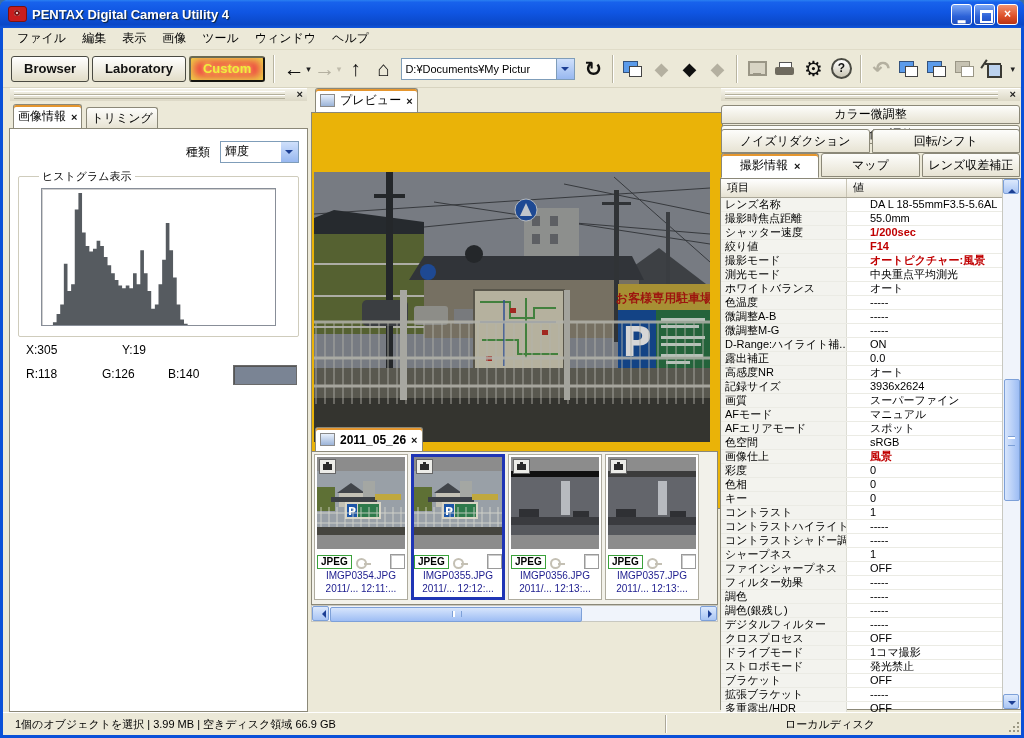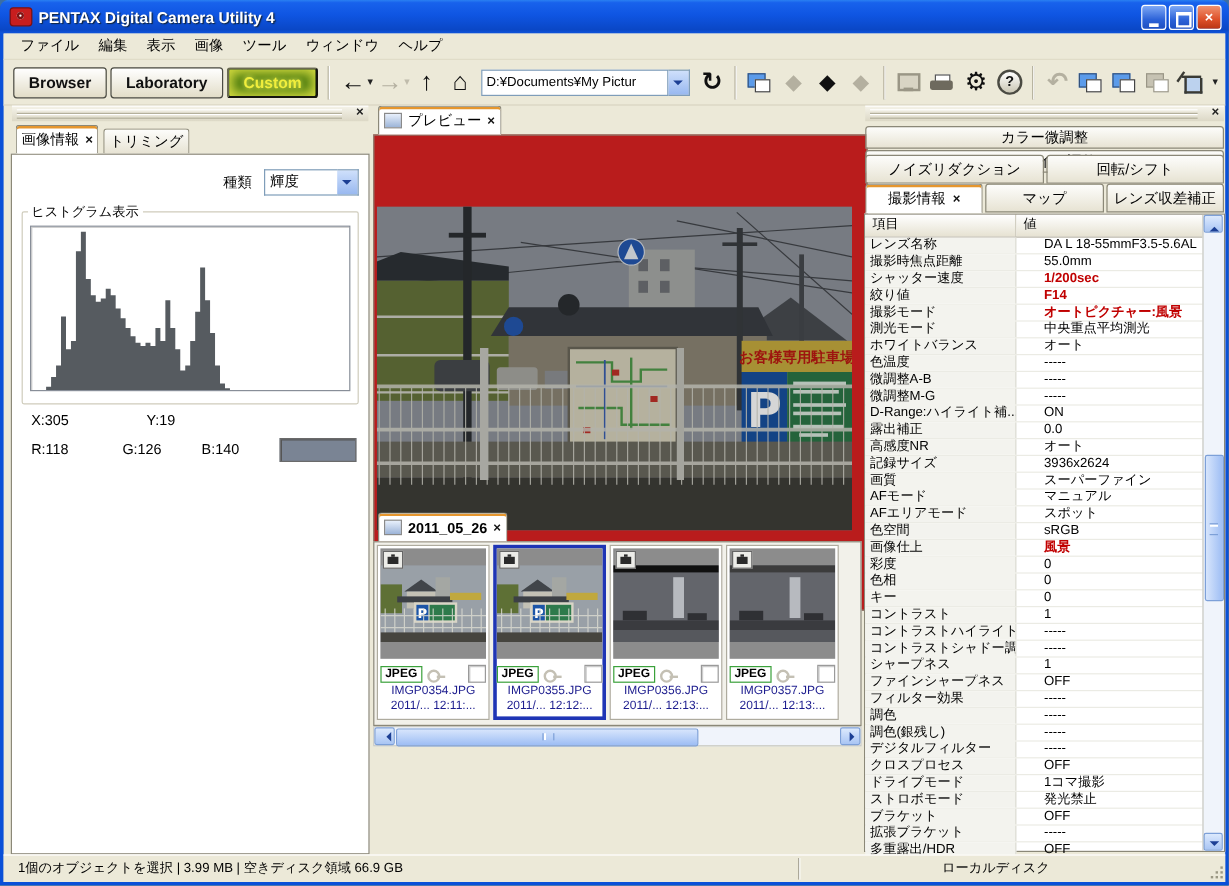--- a/index.html
+++ b/index.html
@@ -21,21 +21,21 @@
   .tb-btn .glyph{position:absolute;inset:0;color:#fff;font-weight:bold;font-size:12px;line-height:19px;text-align:center;}
   .tb-btn.min .glyph{line-height:26px;font-size:10px;}
   .tb-btn.max .box{position:absolute;left:5px;top:5px;width:9px;height:8px;border:2px solid #fff;border-top-width:3px;}
   
   .menubar{position:absolute;left:0;top:28px;width:1018px;height:22px;background:#ece9d8;display:flex;align-items:center;padding-left:6px;border-bottom:1px solid #e0dcc8;box-sizing:border-box;}
   .menu-item{font-size:12px;padding:2px 8px;color:#000;}
   
   .toolbar{position:absolute;left:0;top:50px;width:1018px;height:38px;background:#ece9d8;display:flex;align-items:center;padding-left:8px;box-sizing:border-box;border-bottom:1px solid #d8d4c0;}
   .mode-btn{height:26px;padding:0 12px;margin-right:3px;font-size:13px;font-weight:600;color:#111;
     background:linear-gradient(180deg,#ffffff,#e2ddc8);border:1px solid #4a4a42;border-radius:3px;}
-  .mode-btn.active{background:#4d7c0f;color:#f0ee3c;border:2px outset #6a6a52;
+  .mode-btn.active{background:#ef4444;color:#f0ee3c;border:2px outset #6a6a52;
     box-shadow:inset 0 0 9px 3px rgba(235,235,70,.85);text-shadow:0 0 4px #ff6;}
   .tsep{width:1px;height:28px;background:#b8b4a0;border-right:1px solid #fff;margin:0 5px;}
   .ticon{display:inline-flex;align-items:center;justify-content:center;min-width:26px;height:28px;margin:0 1px;font-weight:bold;color:#101010;}
   .ticon.dis{color:#b4b0a0;}
   .g20{font-size:21px;line-height:20px;} .g18{font-size:18px;}
   .ddk{font-size:9px;color:#222;margin-left:-2px;} .ddk.dis{color:#c0bcac;}
   .pathbox{display:flex;align-items:center;margin:0 4px;}
   .pathbox input{width:148px;height:18px;border:1px solid #7f9db9;font-size:11px;padding:1px 3px;font-family:"Liberation Sans","DejaVu Sans",sans-serif;}
   .dd-btn{width:17px;height:20px;background:linear-gradient(180deg,#cfe0fb,#98b8f0);border:1px solid #7f9db9;border-left:none;position:relative;}
   .dd-btn:before{content:"";position:absolute;left:4px;top:8px;border:4px solid transparent;border-top-color:#1c3f94;}
@@ -67,31 +67,31 @@
   .xtab.active{background:#fff;height:23px;box-shadow:inset 0 2px 0 #e5962e;z-index:2;font-weight:normal;}
   .tabx{font-weight:bold;font-size:11px;color:#111;}
   .tab-mon{width:13px;height:11px;border:1px solid #8a8a8a;background:linear-gradient(#e8f0fc,#9cb4d8);position:relative;}
   .panel-body{position:absolute;left:0;right:0;bottom:0;background:#fff;border:1px solid #8b8878;}
   
   #left-pane{left:6px;width:299px;}
   #left-pane .panel-body{top:40px;}
   .kind-row{position:absolute;top:12px;right:8px;display:flex;align-items:center;gap:10px;font-size:12px;}
   .combo{display:flex;}
   .combo .cval{width:52px;height:18px;border:1px solid #7f9db9;border-right:none;font-size:12px;padding:1px 4px;background:#fff;}
-  fieldset.histo{position:absolute;left:8px;right:8px;top:40px;height:162px;margin:0;border:1px solid #cfccbc;border-radius:2px;padding:2px 4px;}
+  fieldset.histo{position:absolute;left:8px;right:8px;top:40px;height:162px;margin:0;border:1px solid #cfccbc;border-radius:2px;padding:2px 20px;}
   fieldset.histo legend{font-size:11px;padding:0 3px;}
   .histo-box{margin:2px 2px;height:136px;background:#fff;border:1px solid #888e98;box-shadow:inset 1px 1px 0 #d0d0d0;}
   .coords{position:absolute;top:214px;left:0;right:0;font-size:12px;}
   .coords span{position:absolute;}
   .rgbrow{position:absolute;top:236px;left:0;right:0;font-size:12px;height:20px;}
   .rgbrow span{position:absolute;top:2px;}
   #swatch{position:absolute;right:10px;top:0;width:62px;height:18px;border:1px solid #6a6a6a;box-shadow:inset 1px 1px 0 #555;}
   
   #center-pane{left:308px;width:407px;}
-  .pv-view{position:absolute;left:0;top:24px;width:412px;height:397px;background:#b91c1c;border:1px solid #8b8878;box-sizing:border-box;}
+  .pv-view{position:absolute;left:0;top:24px;width:412px;height:397px;background:#eab308;border:1px solid #8b8878;box-sizing:border-box;}
   .photo{position:absolute;left:2px;top:59px;width:396px;height:270px;}
   .fs-tabs{top:339px;}
   .fs-thumbs{position:absolute;left:0;top:363px;width:407px;height:154px;background:#f2f1ea;border:1px solid #8b8878;box-sizing:border-box;display:flex;gap:3px;padding:2px 2px;}
   .thumb{width:94px;height:146px;background:#fff;border:1px solid #aeab9e;box-sizing:border-box;padding:2px;position:relative;}
   .thumb.sel{border:3px solid #1f35b5;padding:0;}
   .t-imgbox{position:relative;width:88px;height:92px;background:#8c8c8c;overflow:hidden;}
   .t-imgbox svg{position:absolute;left:0;top:14px;}
   .t-cam{position:absolute;left:2px;top:2px;width:15px;height:13px;background:#ecece8;border:1px solid #666;z-index:2;}
   .t-cam:before{content:"";position:absolute;left:3px;top:4px;width:9px;height:6px;background:#2a2a2a;}
   .t-cam:after{content:"";position:absolute;left:6px;top:2px;width:3px;height:2px;background:#2a2a2a;}

